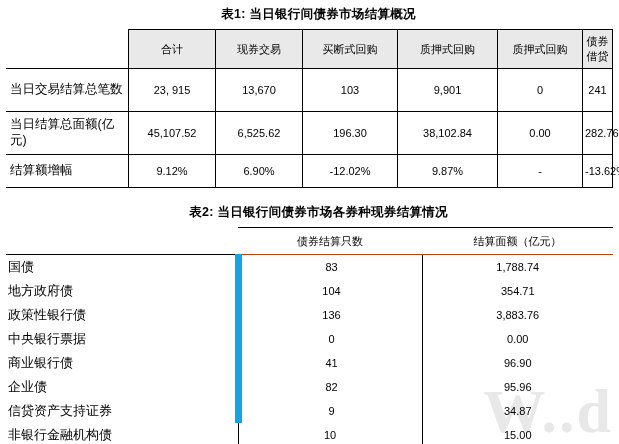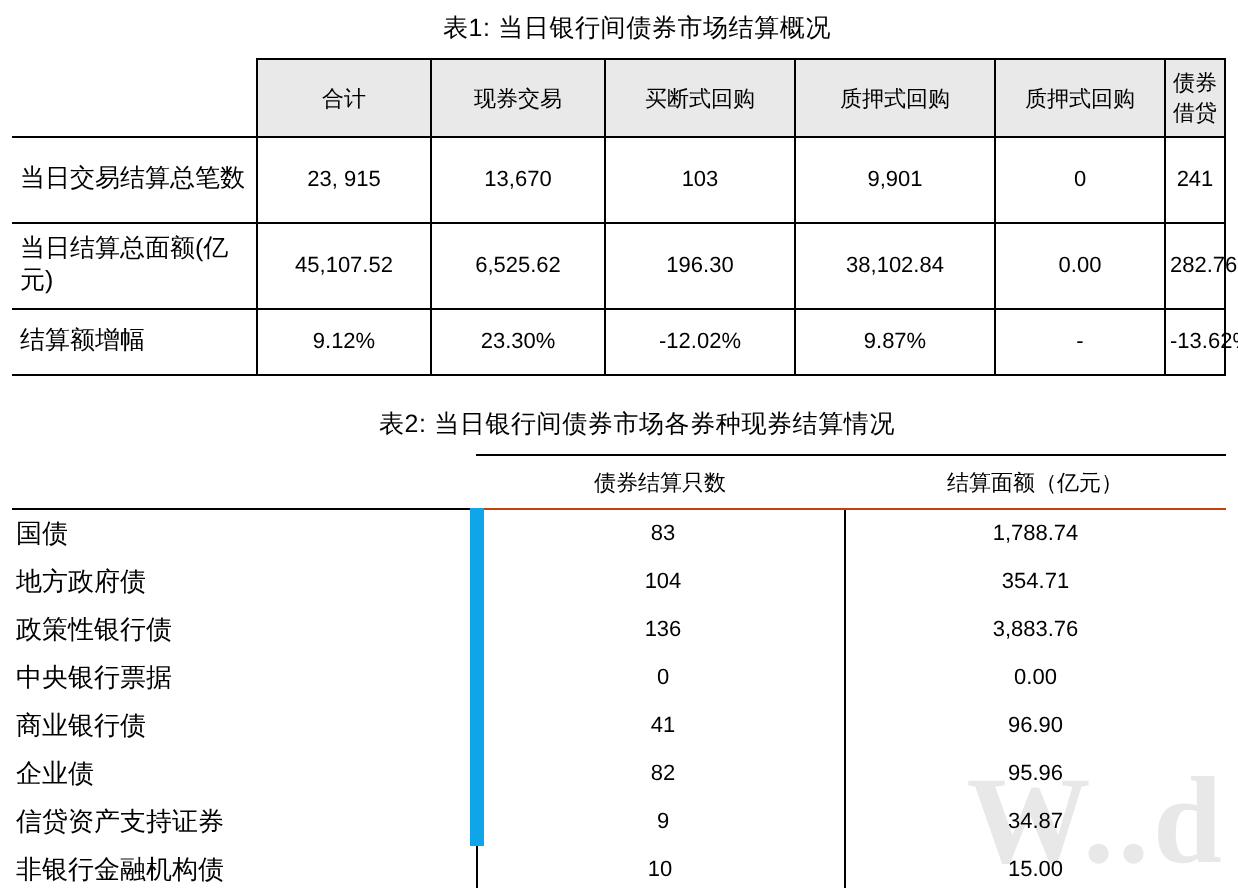--- a/index.html
+++ b/index.html
@@ -28,21 +28,21 @@
     pointer-events: none;
     line-height: 1;
   }
   .sheet {
     position: relative;
     z-index: 1;
   }
   .title {
     text-align: center;
     font-size: 12.5px;
-    font-weight: normal;
+    font-weight: bold;
     padding: 6px 0 6px 18px;
     letter-spacing: 0.3px;
   }
   
   .t1-wrap {
     padding: 0 6px;
   }
   table.t1 {
     width: 607px;
     border-collapse: collapse;
@@ -168,21 +168,21 @@
           <td class="num">45,107.52</td>
           <td class="num">6,525.62</td>
           <td class="num">196.30</td>
           <td class="num">38,102.84</td>
           <td class="num">0.00</td>
           <td class="num">282.76</td>
         </tr>
         <tr class="r3">
           <td class="rowhead">结算额增幅</td>
           <td class="num">9.12%</td>
-          <td class="num">23.30%</td>
+          <td class="num">6.90%</td>
           <td class="num">-12.02%</td>
           <td class="num">9.87%</td>
           <td class="num">-</td>
           <td class="num">-13.62%</td>
         </tr>
       </tbody>
     </table>
   </div>
 
   <div class="title" style="padding-top:16px">表2: 当日银行间债券市场各券种现券结算情况</div>

